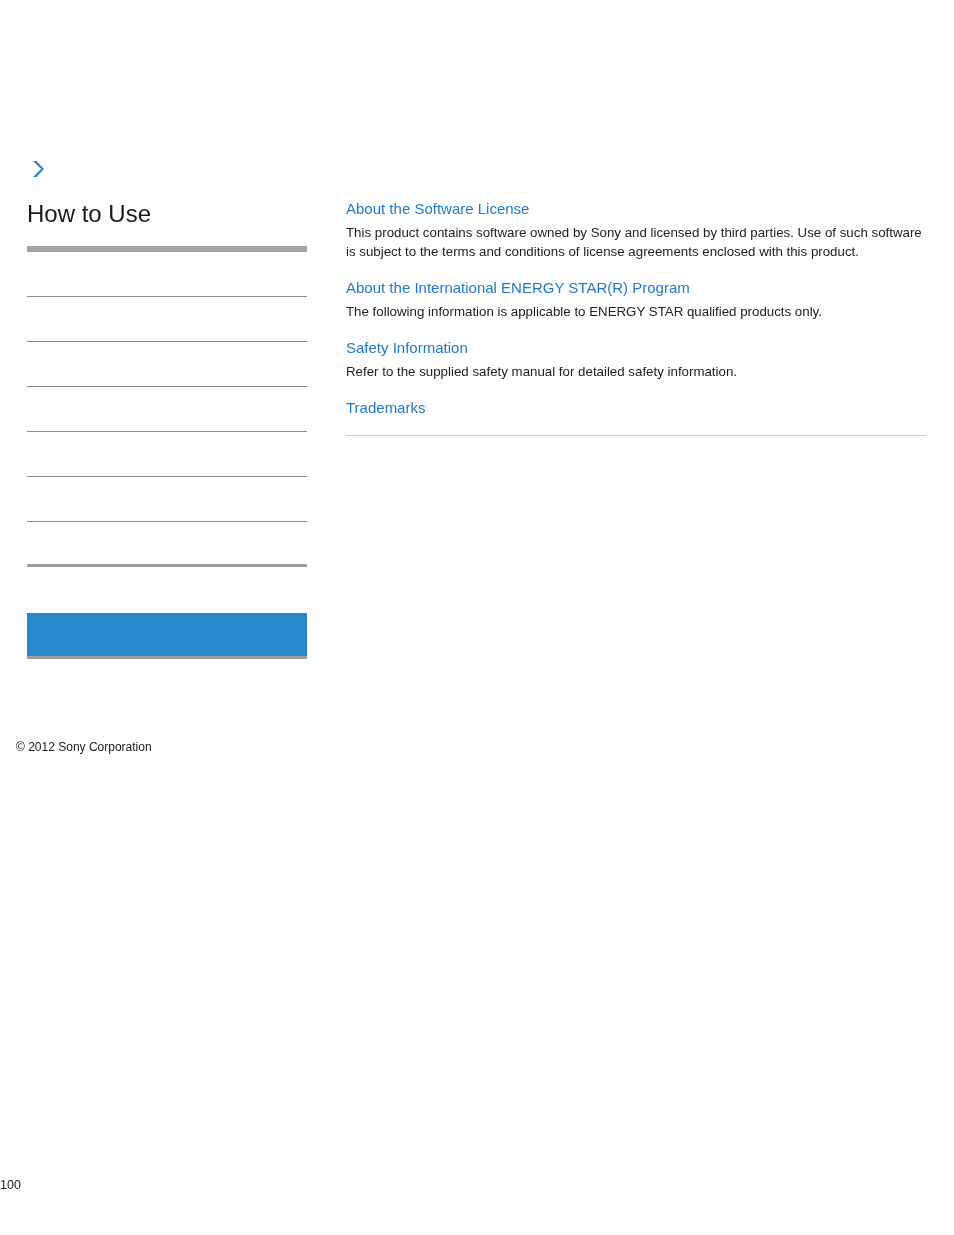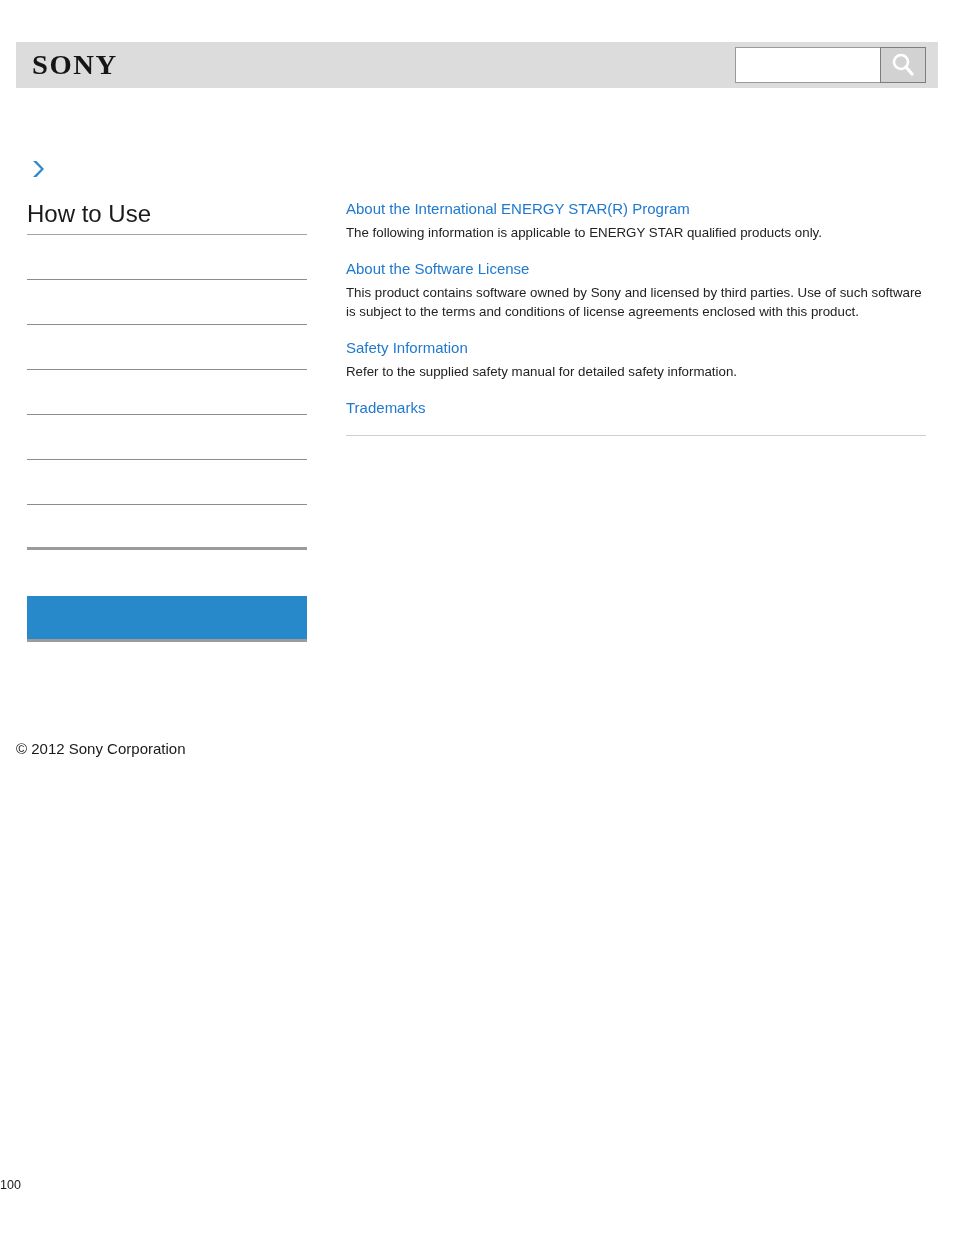--- a/index.html
+++ b/index.html
@@ -127,23 +127,23 @@
     width: 22px;
     height: 22px;
     display: block;
     margin-bottom: 20px;
   }
   .sidebar-heading {
     font-size: 24px;
     font-weight: normal;
     color: #1a1a1a;
     margin: 0;
-    padding: 0 0 6px 0;
+    padding: 0 0 18px 0;
     line-height: 28px;
-    border-bottom: 1px solid #a3a3a3;
+    border-bottom: 6px solid #a3a3a3;
   }
   .nav-list {
     list-style: none;
     margin: 0;
     padding: 0;
   }
   .nav-list li {
     height: 45px;
     border-bottom: 1px solid #8c8c8c;
     box-sizing: border-box;
@@ -159,21 +159,21 @@
     background: #2789c9;
     color: #ffffff;
     border-bottom: 3px solid #9b9b9b;
     height: 46px;
     margin-top: 46px;
   }
   .copyright {
     position: absolute;
     left: 16px;
     top: 740px;
-    font-size: 15px;
+    font-size: 12px;
     color: #1a1a1a;
   }
 
   
   .content {
     position: absolute;
     left: 346px;
     top: 198px;
     width: 580px;
   }
@@ -211,35 +211,20 @@
     width: 776px;
     font-size: 12.5px;
     color: #1a1a1a;
   }
 </style>
 </head>
 <body>
 
 <div class="page">
 
-  <div class="masthead">
-    <div class="sony-logo">SONY</div>
-
-    <div class="search-wrap">
-      <input class="search-input" type="text" placeholder="" style="">
-      <button class="search-button">
-        <span class="magnifier">
-          <svg viewBox="0 0 28 28" width="28" height="28" xmlns="http://www.w3.org/2000/svg">
-            <circle cx="12" cy="11" r="7" fill="none" stroke="#ffffff" stroke-width="2.6"></circle>
-            <line x1="17" y1="16" x2="23" y2="23" stroke="#ffffff" stroke-width="3.2" stroke-linecap="round"></line>
-          </svg>
-        </span>
-      </button>
-    </div>
-  </div>
 
 
   <div class="sidebar">
     <span class="breadcrumb-arrow">
       <svg viewBox="0 0 22 22" width="22" height="22" xmlns="http://www.w3.org/2000/svg">
         <path d="M6 3 L14 11 L6 19 L9.5 19 L17 11 L9.5 3 Z" fill="#2e8bca"></path>
       </svg>
     </span>
 
     <h1 class="sidebar-heading">How to Use</h1>
@@ -254,29 +239,29 @@
       <li class="thick-rule"></li>
       <li class="highlight"></li>
     </ul>
   </div>
 
   <div class="copyright">© 2012 Sony Corporation</div>
 
   <div class="content">
 
     <div class="entry">
+      <a class="entry-title" href="#">About the Software License</a>
+      <p class="entry-desc">This product contains software owned by Sony and licensed by third parties. Use of such software is subject to the terms and conditions of license agreements enclosed with this product.</p>
+    </div>
+
+    <div class="entry">
       <a class="entry-title" href="#">About the International ENERGY STAR(R) Program</a>
       <p class="entry-desc">The following information is applicable to ENERGY STAR qualified products only.</p>
     </div>
 
-    <div class="entry">
-      <a class="entry-title" href="#">About the Software License</a>
-      <p class="entry-desc">This product contains software owned by Sony and licensed by third parties. Use of such software is subject to the terms and conditions of license agreements enclosed with this product.</p>
-    </div>
-
 
     <div class="entry">
       <a class="entry-title" href="#">Safety Information</a>
       <p class="entry-desc">Refer to the supplied safety manual for detailed safety information.</p>
     </div>
 
     <div class="entry">
       <a class="entry-title" href="#">Trademarks</a>
     </div>
 

